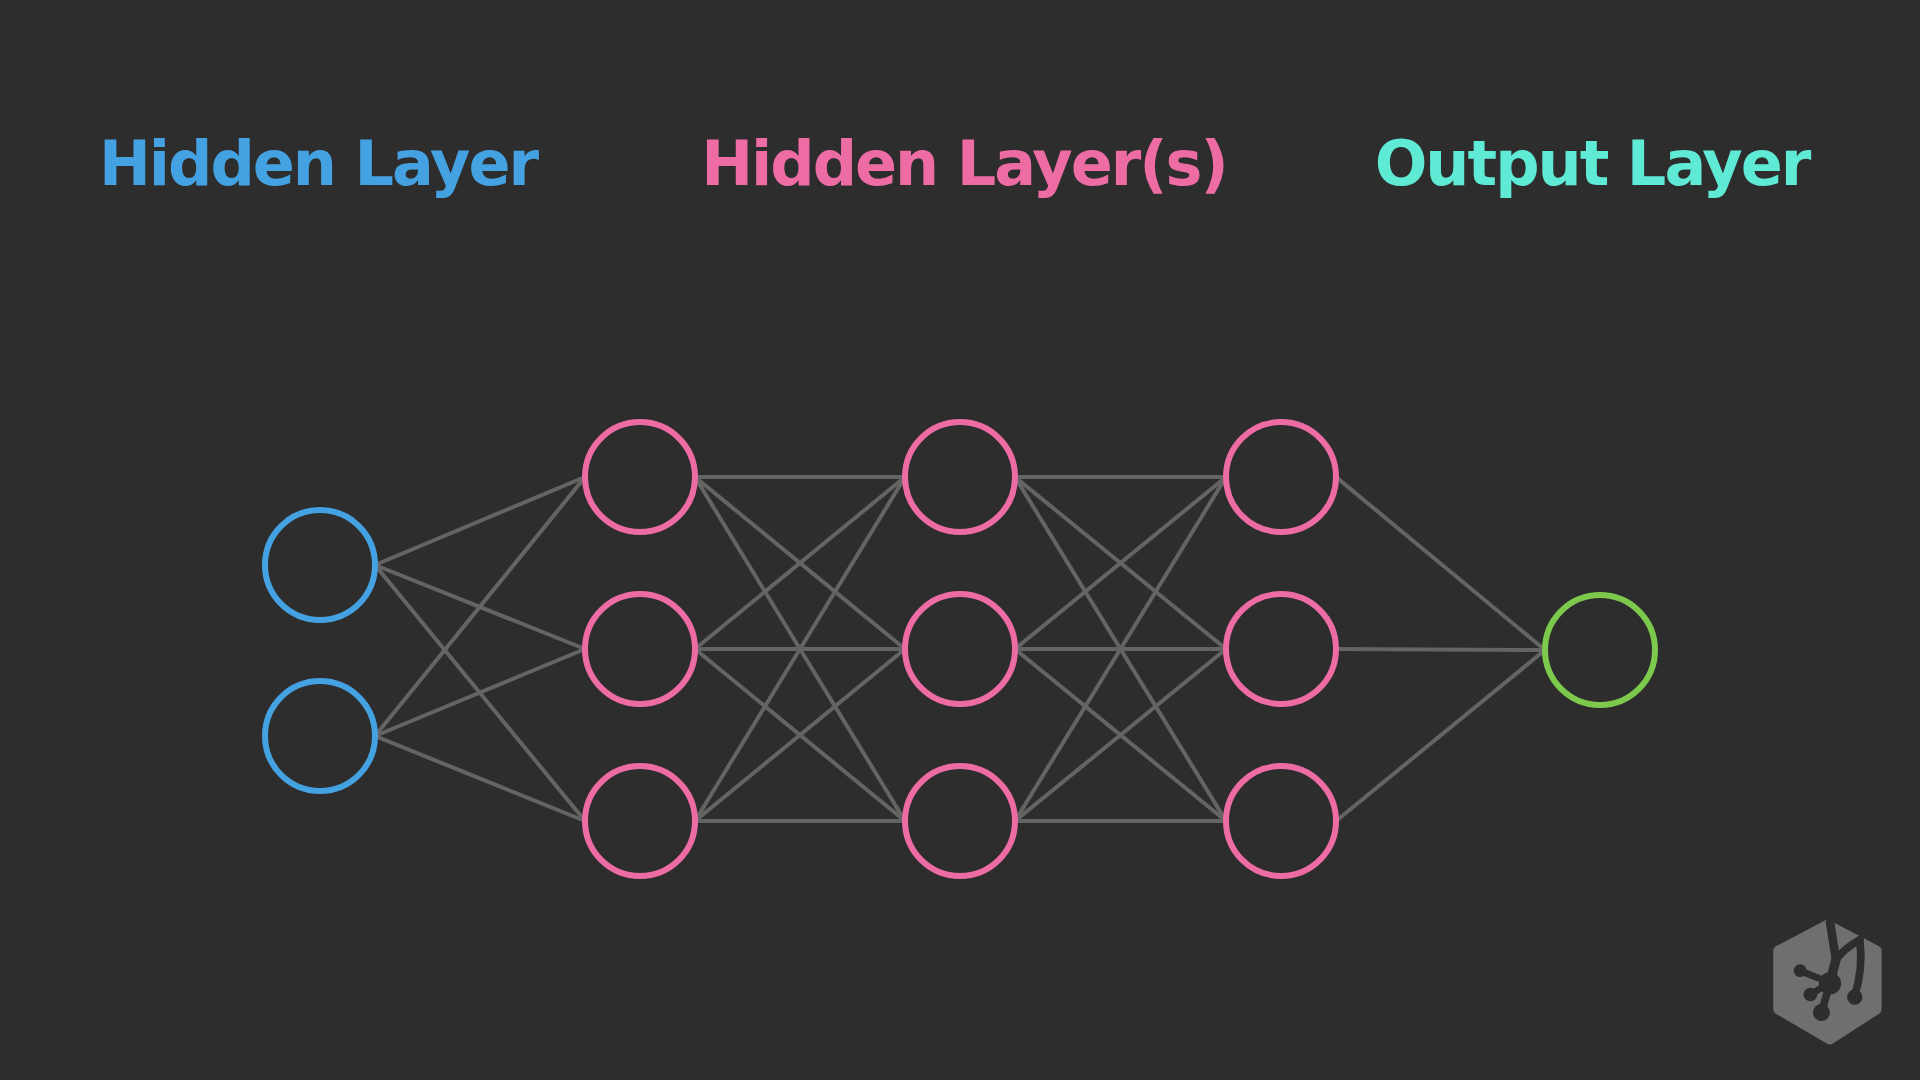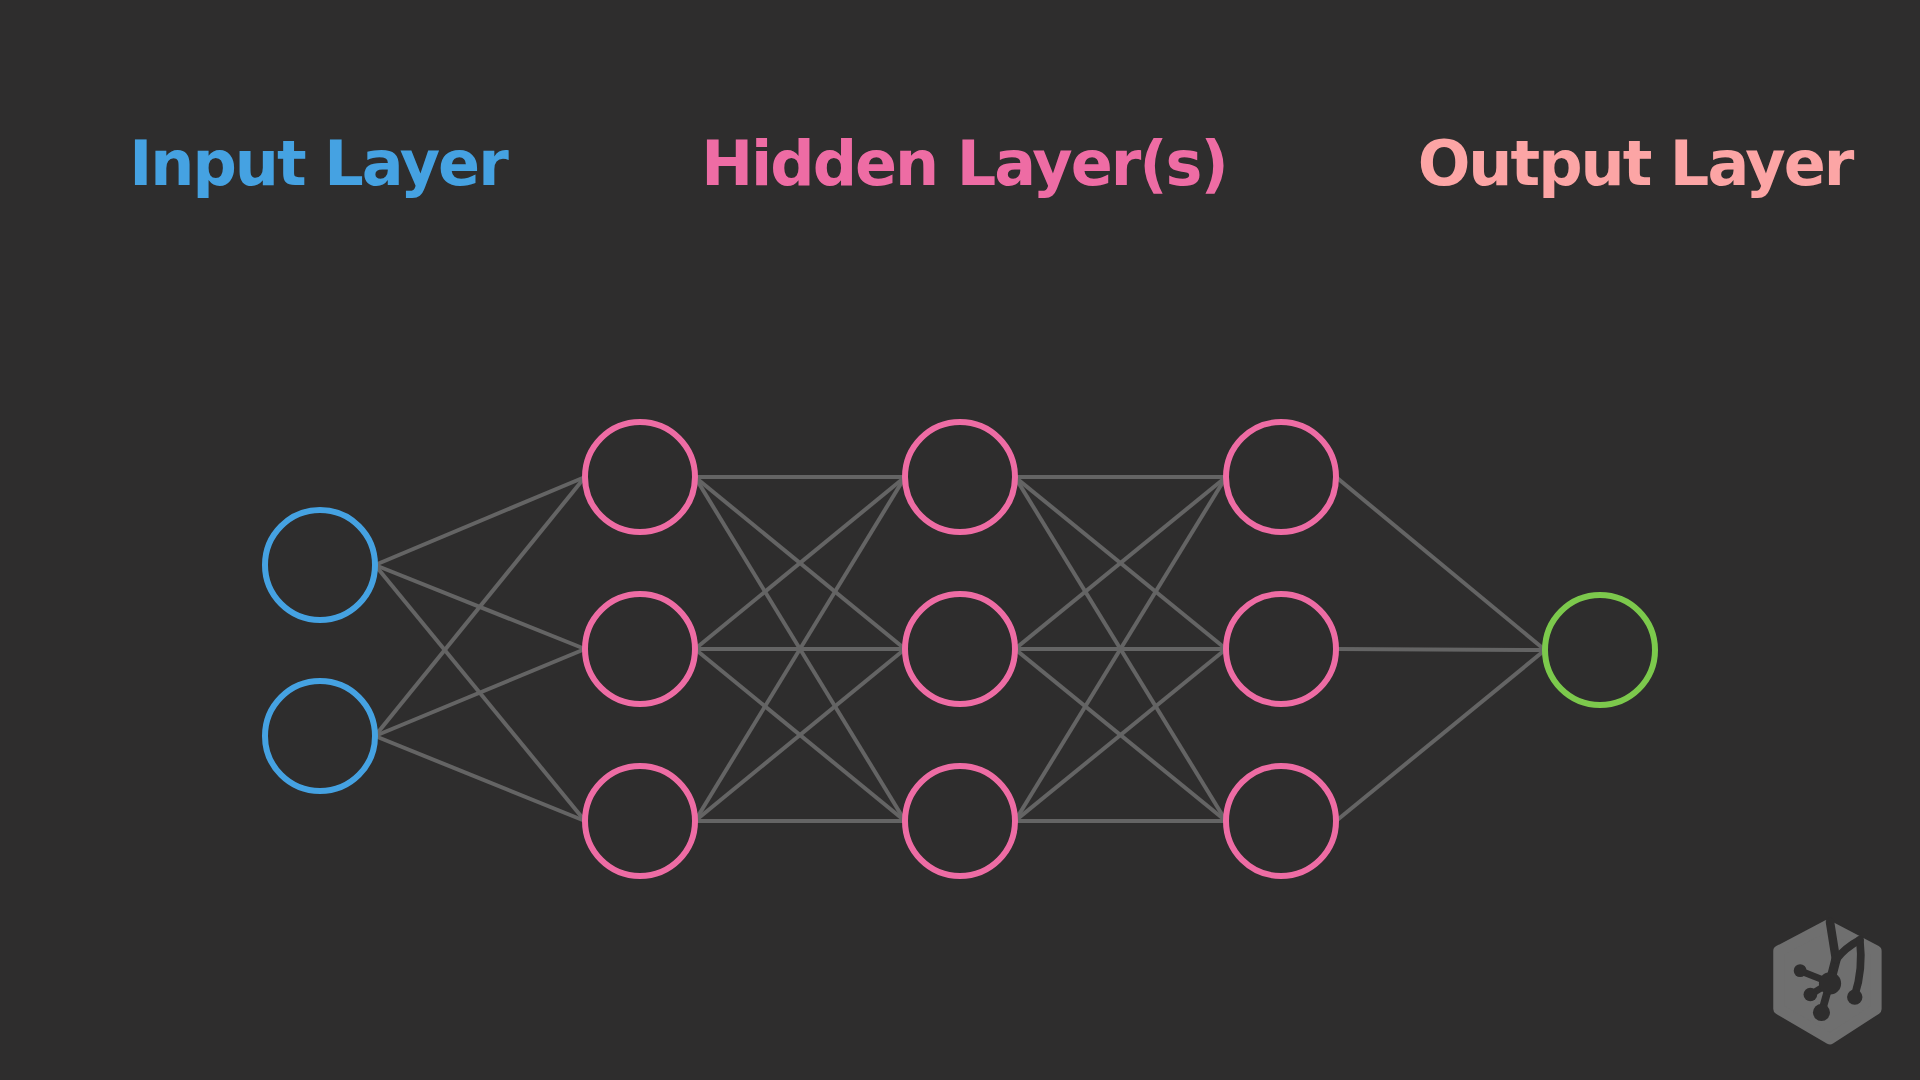--- a/index.html
+++ b/index.html
@@ -82,23 +82,23 @@
         <circle cx="960" cy="477" r="55" fill="#2e2d2d" stroke="#ee6ca4" stroke-width="6"></circle>
         <circle cx="960" cy="649" r="55" fill="#2e2d2d" stroke="#ee6ca4" stroke-width="6"></circle>
         <circle cx="960" cy="821" r="55" fill="#2e2d2d" stroke="#ee6ca4" stroke-width="6"></circle>
         <circle cx="1281" cy="477" r="55" fill="#2e2d2d" stroke="#ee6ca4" stroke-width="6"></circle>
         <circle cx="1281" cy="649" r="55" fill="#2e2d2d" stroke="#ee6ca4" stroke-width="6"></circle>
         <circle cx="1281" cy="821" r="55" fill="#2e2d2d" stroke="#ee6ca4" stroke-width="6"></circle>
         <circle cx="1600" cy="650" r="55" fill="#2e2d2d" stroke="#7cc94c" stroke-width="6"></circle>
       </g>
   </svg>
 
-  <div class="layer-label" style="color: rgb(69, 162, 226); left: 318px;">Input Layer</div>
+  <div class="layer-label" style="color: rgb(69, 162, 226); left: 318px;">Hidden Layer</div>
   <div class="layer-label" style="color: rgb(238, 108, 164); left: 964px; text-align: right;">Hidden Layer(s)</div>
-  <div class="layer-label" style="color: #fca5a5; left: 1635px;">Output Layer</div>
+  <div class="layer-label" style="color: #5eead4; left: 1592px;">Output Layer</div>
 
   <svg id="logo-svg" width="128" height="138" viewBox="0 0 150 155">
     <g id="logo-group">
         <polygon points="72,10 129,40 129,108 75,143 15,108 15,40" fill="#6f6f6f" stroke="#6f6f6f" stroke-width="13" stroke-linejoin="round"></polygon>
         <g>
           <path d="M75,77 L82,50" fill="none" stroke="#2e2d2d" stroke-width="11" stroke-linecap="round"></path>
           <path d="M82,50 L75,6" fill="none" stroke="#2e2d2d" stroke-width="10" stroke-linecap="round"></path>
           <path d="M82,50 Q93,36 110,27" fill="none" stroke="#2e2d2d" stroke-width="9" stroke-linecap="round"></path>
           <path d="M110,27 Q114,62 104,92" fill="none" stroke="#2e2d2d" stroke-width="9" stroke-linecap="round"></path>
           <path d="M75,77 L42,64" fill="none" stroke="#2e2d2d" stroke-width="8" stroke-linecap="round"></path>

